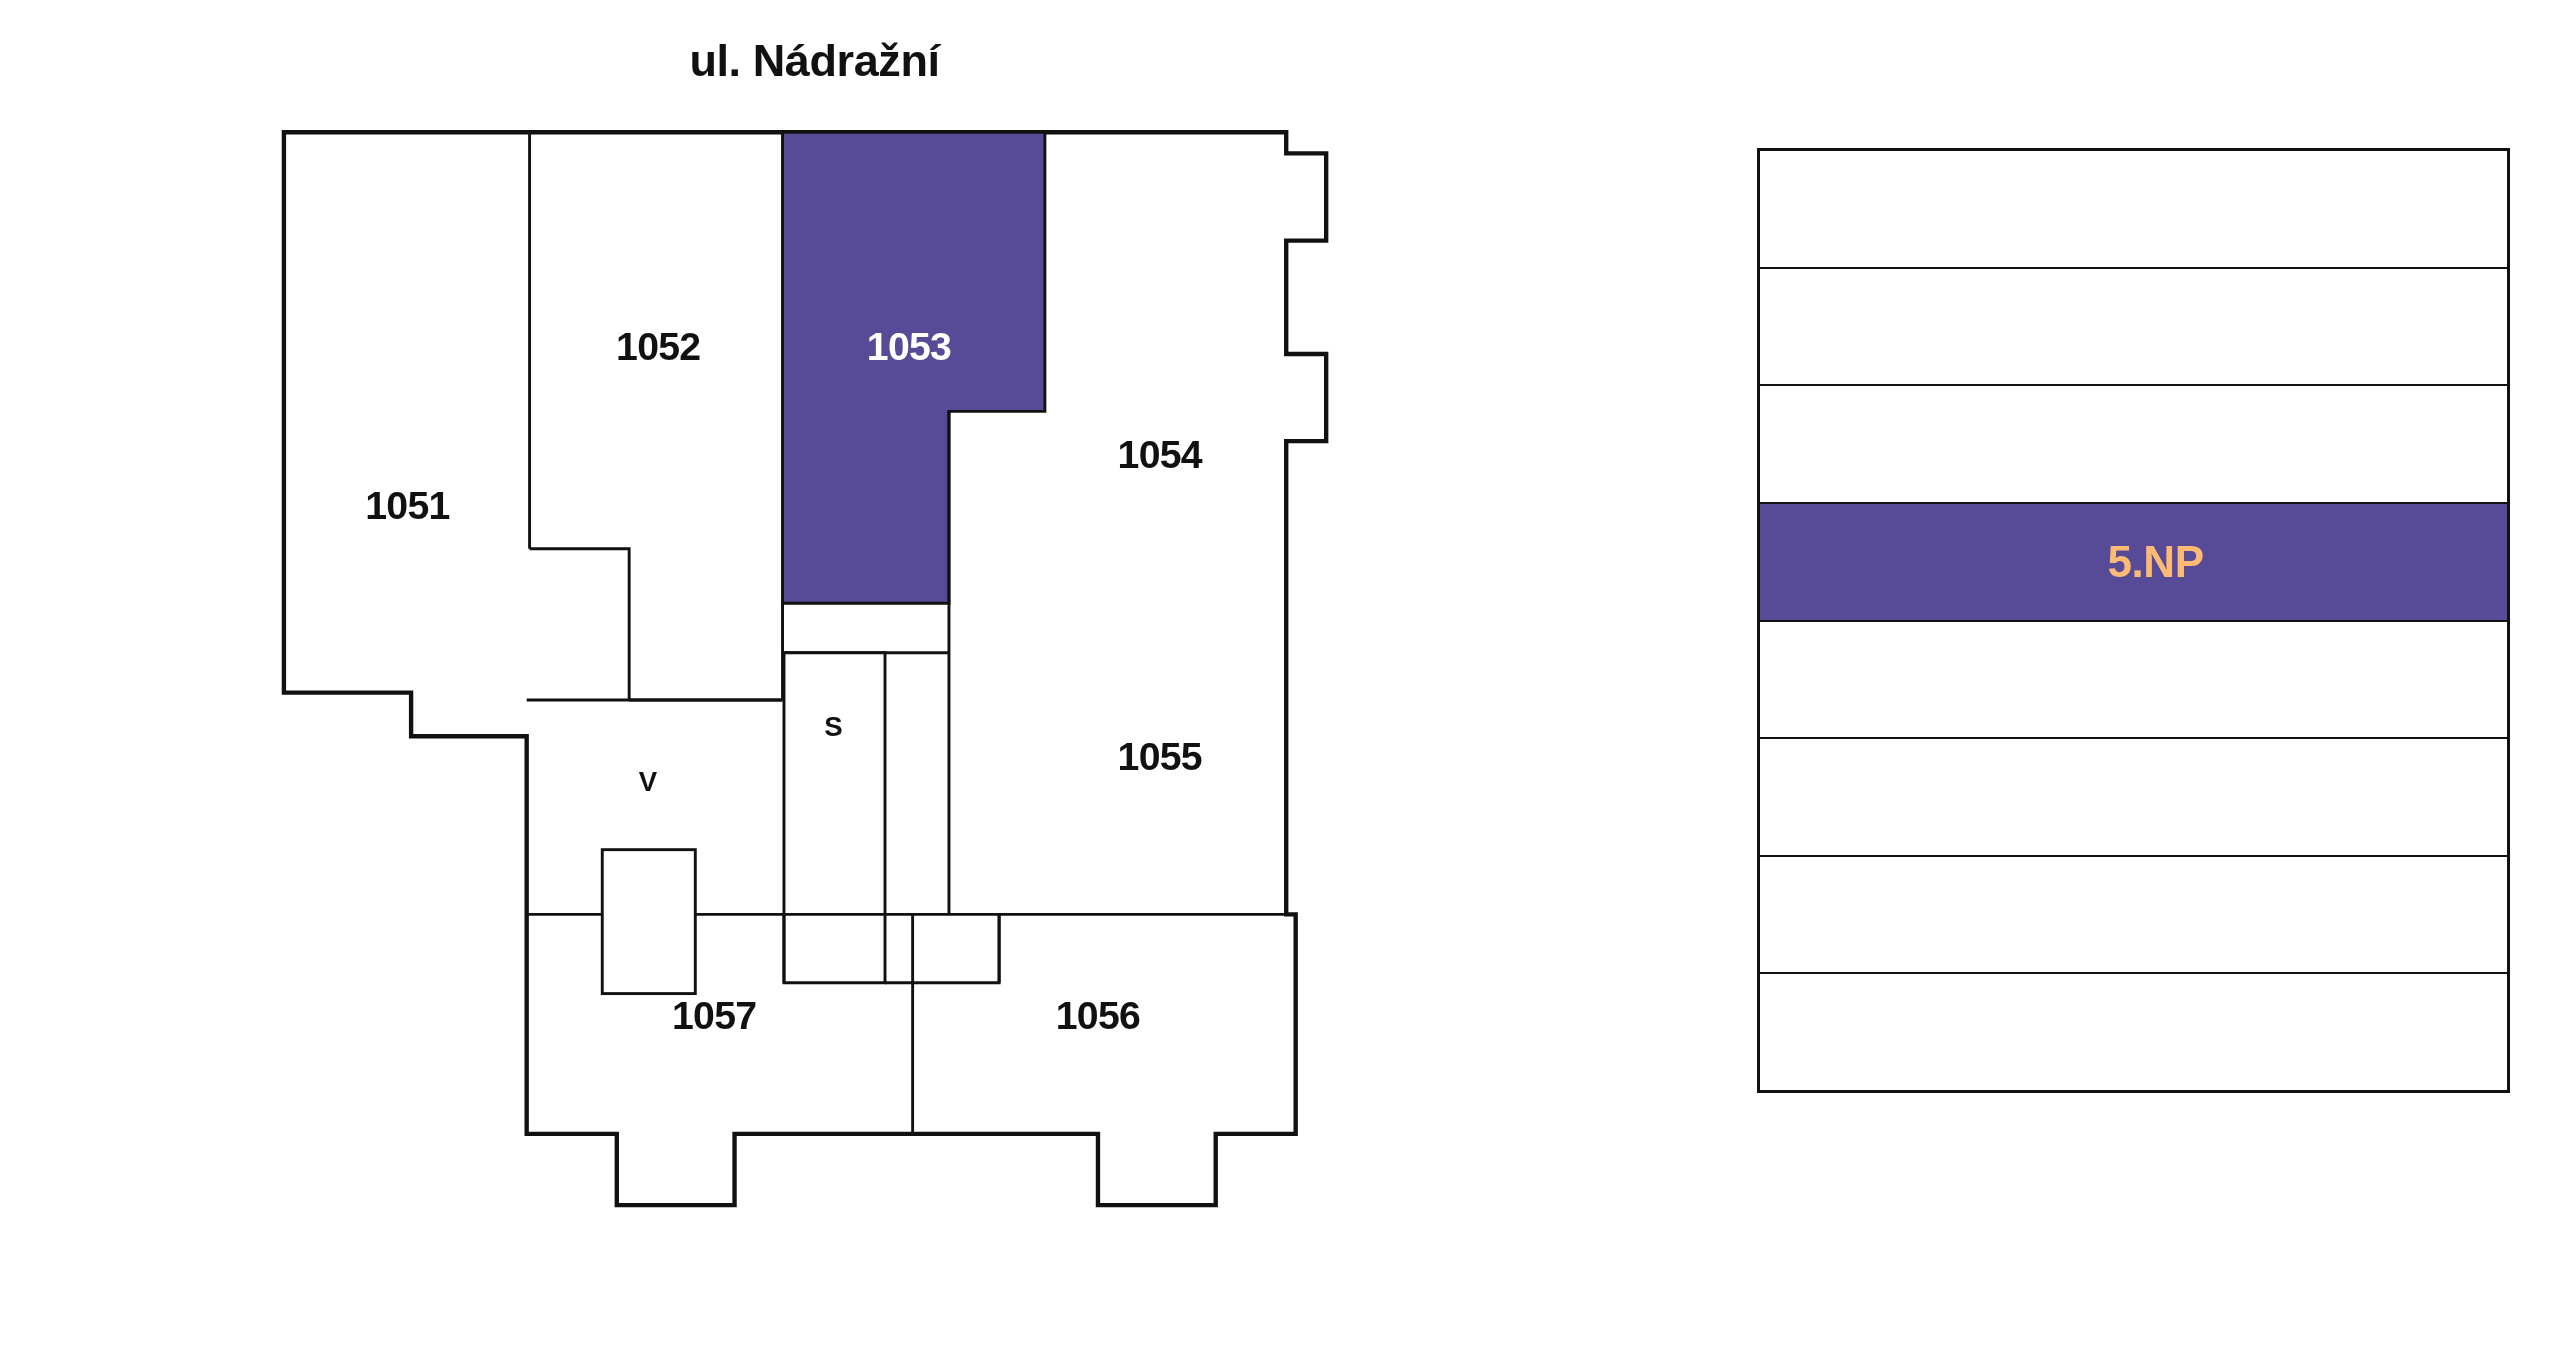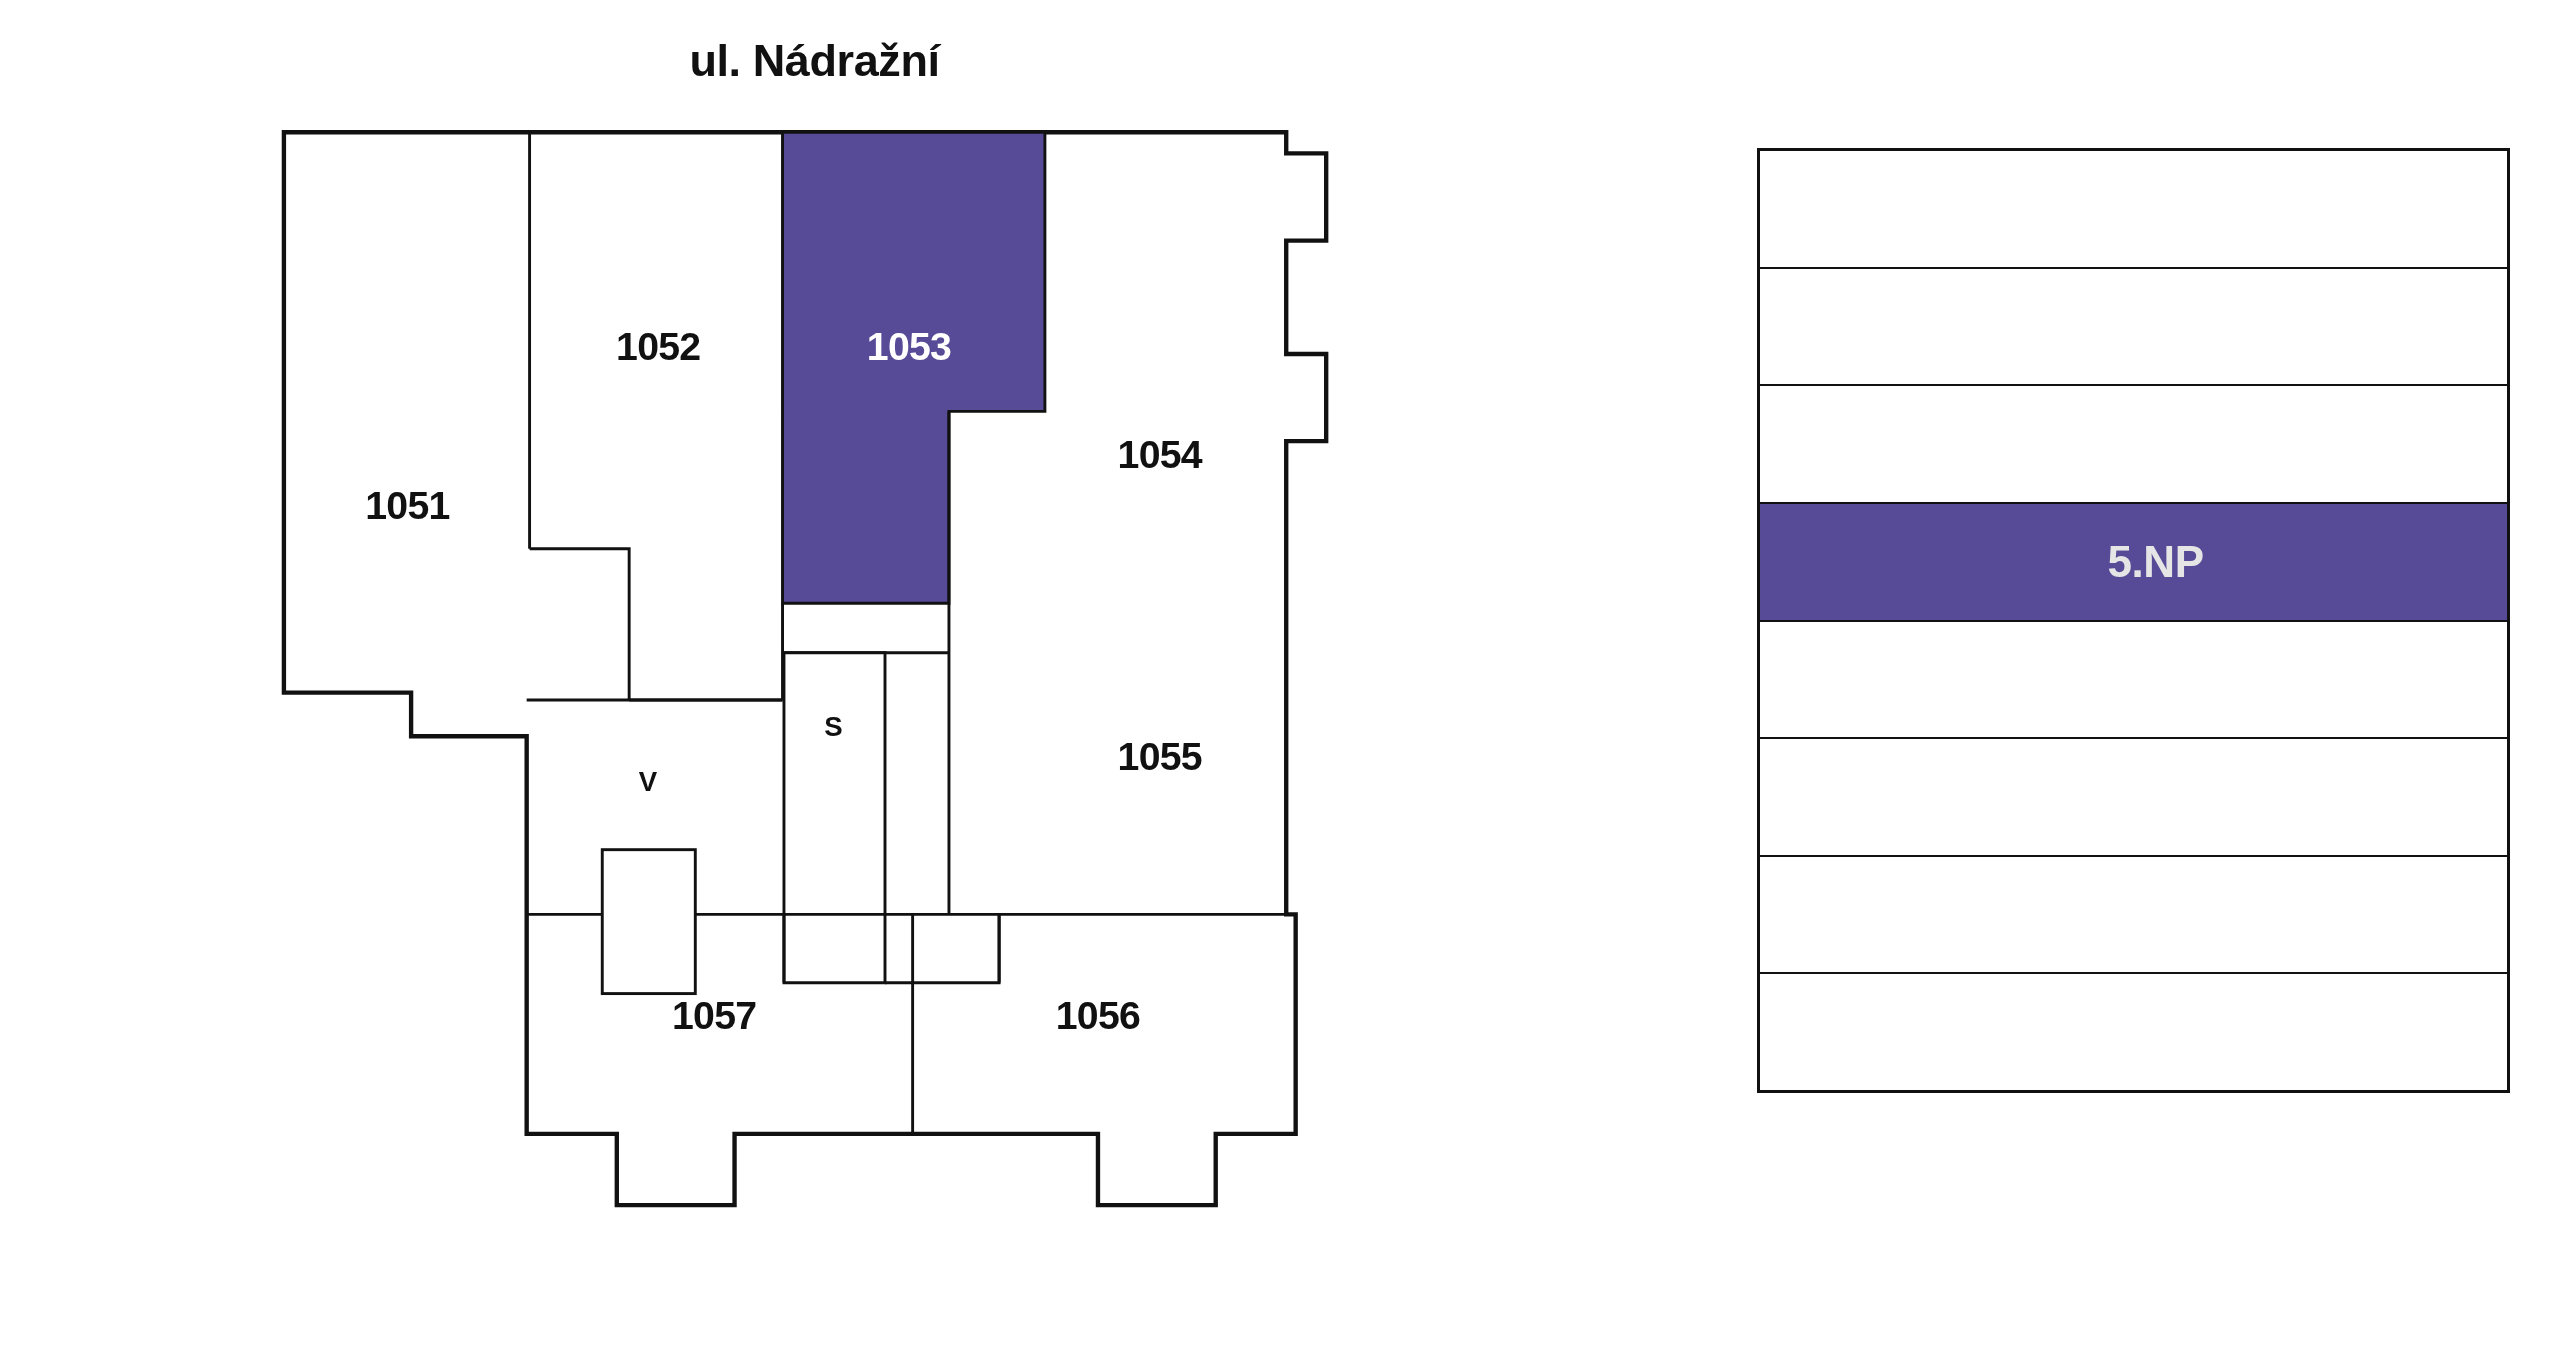--- a/index.html
+++ b/index.html
@@ -63,21 +63,21 @@
     flex:1 1 0;
     border-bottom:2.9px solid #111111;
     box-sizing:border-box;
     display:flex;align-items:center;justify-content:center;
     background:#ffffff;
     position:relative;
   }
   .floor-band:last-child{border-bottom:none;}
   .floor-band.active{background:#574A96;}
   .floor-band-label{
-    font-size:44px;font-weight:700;color:#e5e5e5;
+    font-size:44px;font-weight:700;color:#fdba74;
     letter-spacing:-0.4px;
     transform:translateX(22px);
   }
   .floor-band:not(.active) .floor-band-label{display:none;}
 </style>
 </head>
 <body>
 
 <div id="stage">
 

